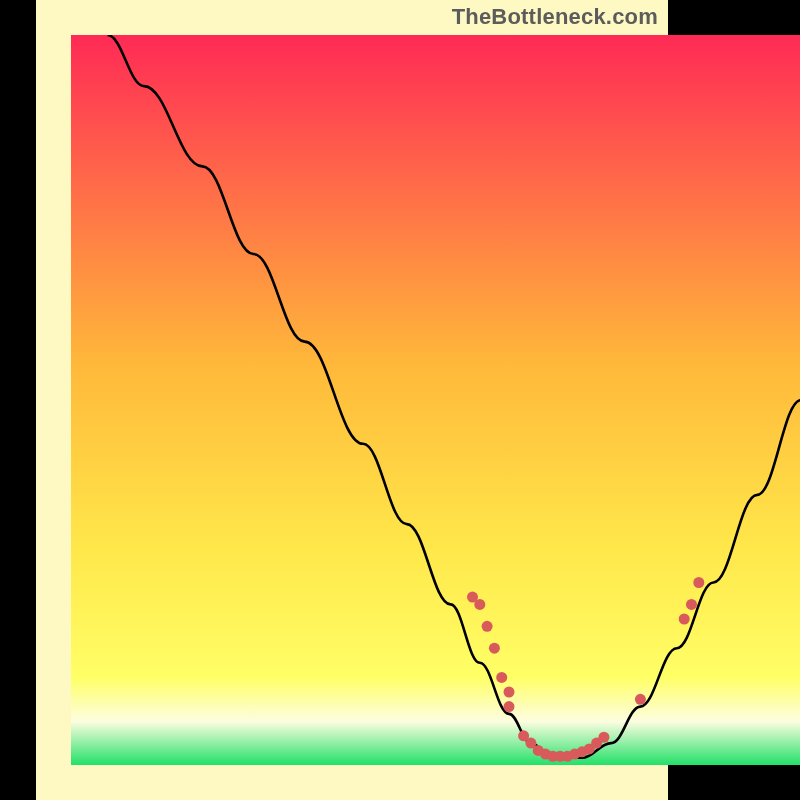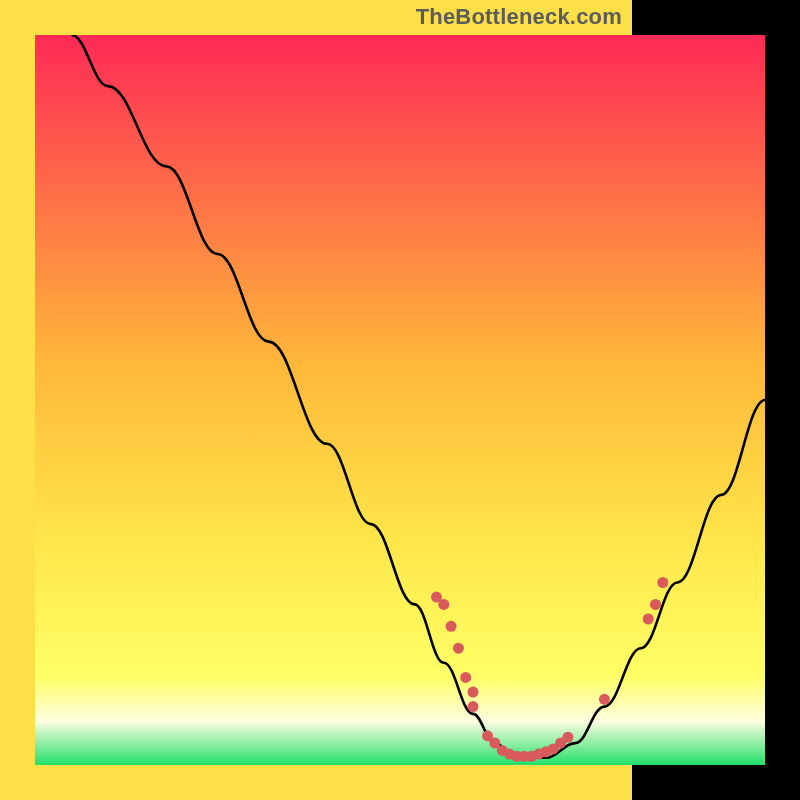--- a/index.html
+++ b/index.html
@@ -8,21 +8,22 @@
     width: 800px;
     height: 800px;
     background: #000;
     font-family: Arial, Helvetica, sans-serif;
     overflow: hidden;
   }
   .frame {
     position: relative;
     width: 632px;
     height: 800px;
-    background: #fde047;
+    background: #fef9c3;
+    margin-left: 36px;
   }
   .watermark {
     position: absolute;
     top: 4px;
     right: 10px;
     color: #5c5c5c;
     font-size: 22px;
     font-weight: bold;
     letter-spacing: 0.2px;
     z-index: 5;

